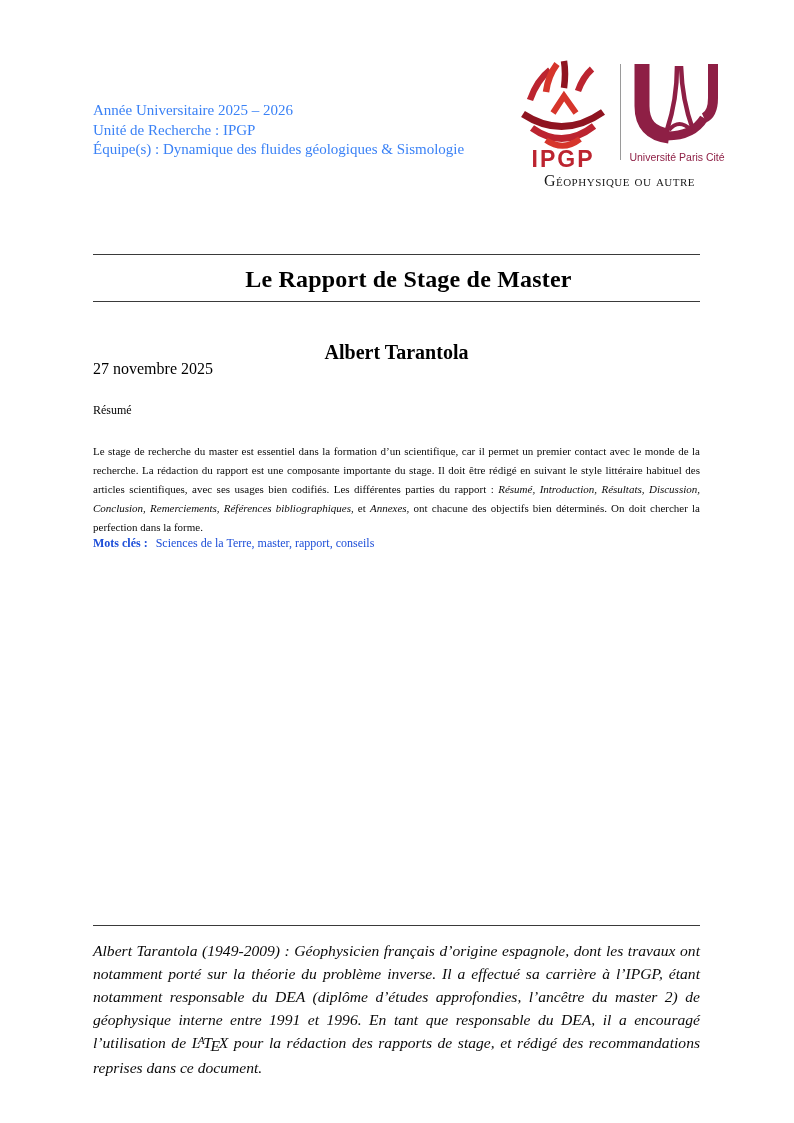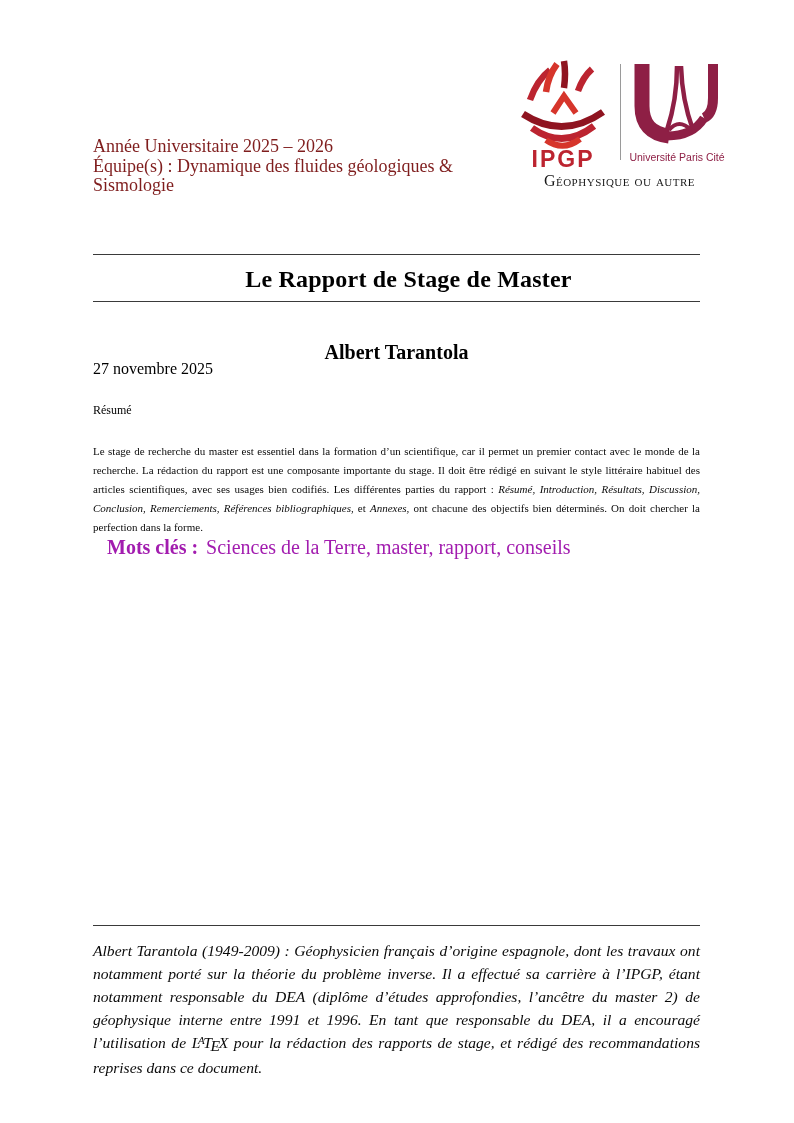--- a/index.html
+++ b/index.html
@@ -9,21 +9,21 @@
     position: relative;
     font-family: "Liberation Serif", "DejaVu Serif", serif;
     color: #000;
     overflow: hidden;
   }
   .page { position: absolute; inset: 0; }
 
   
   .info-block {
     position: absolute; left: 93px; top: 101px; width: 420px;
-    font-size: 18px; line-height: 19.5px; color: #7f1d1d; margin-top: 36px;
+    font-size: 15px; line-height: 19.5px; color: #3b82f6;
   }
 
   
   .logo-group { position: absolute; left: 512px; top: 58px; width: 215px; }
   .logo-row { display: flex; align-items: flex-start; }
   .logo-ipgp { width: 102px; height: 112px; }
   .logo-divider { width: 1px; height: 96px; background: #9a9a9a; margin: 6px 6px 0 6px; }
   .logo-upc { width: 100px; height: 108px; margin-top: 2px; }
   .logo-caption {
     margin-top: 2px; text-align: center;
@@ -53,21 +53,21 @@
   .abstract-heading {
     position: absolute; left: 93px; top: 403px; width: 607px;
     text-align: left; font-size: 12px; font-weight: normal;
   }
   .abstract-text {
     position: absolute; left: 93px; top: 442px; width: 607px;
     font-size: 11px; line-height: 19px; text-align: justify; color: #0a0a0a;
   }
   .keywords {
     position: absolute; left: 93px; top: 536px; width: 607px;
-    font-size: 20px; color: #a21caf; margin-left: 14px;
+    font-size: 12px; color: #1d4ed8;
   }
   .keywords .kw-label { font-weight: bold; margin-right: 8px; }
 
   
   .rule-footnote { top: 925px; }
   .footnote-text {
     position: absolute; left: 93px; top: 939px; width: 607px;
     font-size: 15.6px; line-height: 23px; font-style: italic;
     text-align: justify; color: #0a0a0a;
   }
@@ -84,20 +84,21 @@
   }
   svg text { font-family: "Liberation Sans", sans-serif; }
 </style>
 </head>
 <body>
 
 <div class="page">
 
   <div class="info-block">
     <div>Année Universitaire 2025 – 2026</div>
+    <div>Unité de Recherche : IPGP</div>
     <div>Équipe(s) : Dynamique des fluides géologiques &amp; Sismologie</div>
   </div>
 
   <div class="logo-group">
     <div class="logo-row">
       <svg class="logo-ipgp" viewBox="0 0 100 112" xmlns="http://www.w3.org/2000/svg">
 
         <path d="M 17 42 Q 24 22 37 12" fill="none" stroke-width="6.5" stroke-linecap="butt" stroke="#bc2430"></path>
         <path d="M 33 34 Q 35 18 44 6" fill="none" stroke-width="6.5" stroke="#d6352b"></path>
         <path d="M 51 30 Q 53 15 51 3" fill="none" stroke-width="6.5" stroke="#8f1420"></path>

